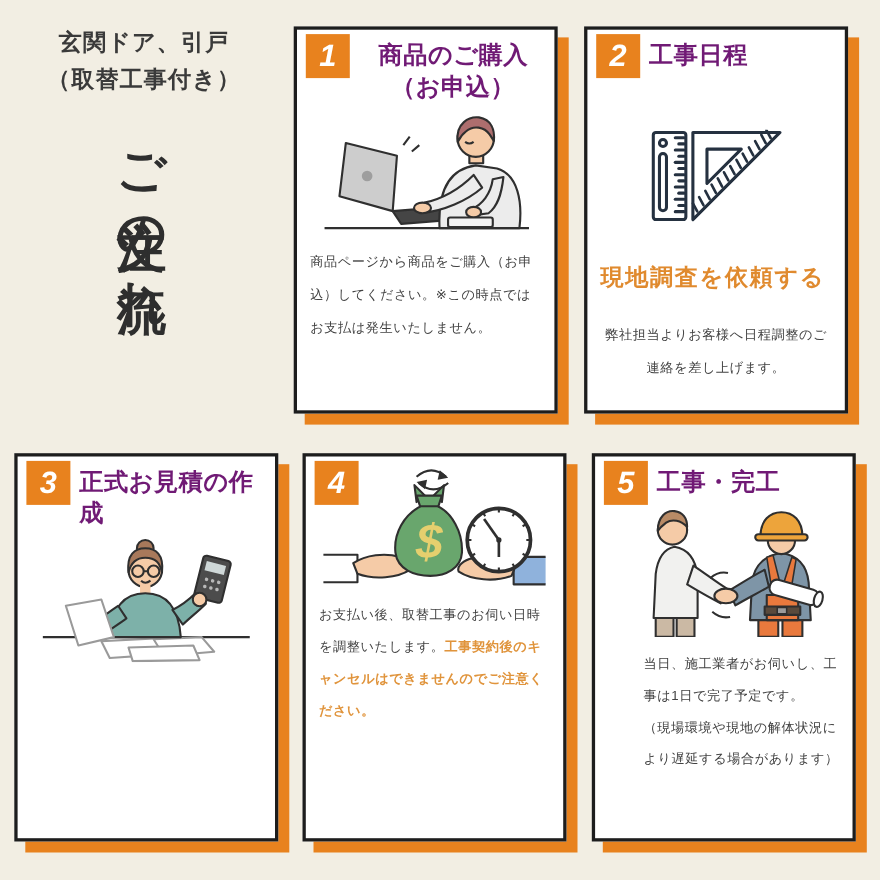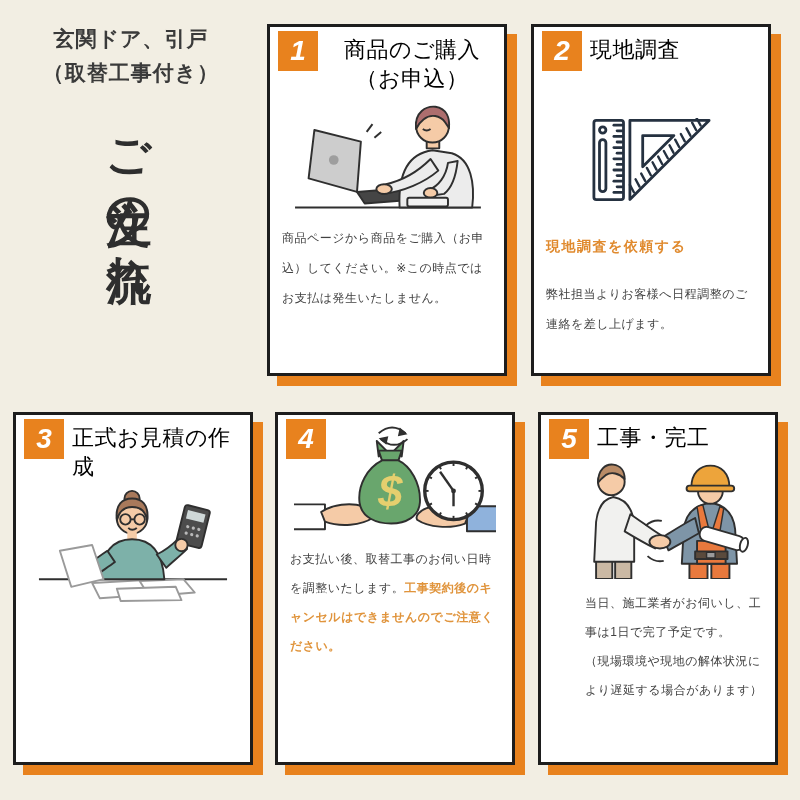--- a/index.html
+++ b/index.html
@@ -35,43 +35,43 @@
   .card-4{left:275px;top:412px;height:353px;}
   .card-5{left:538px;top:412px;height:353px;}
 
   .badge{
     position:absolute;left:8px;top:4px;width:40px;height:40px;
     background:#e8821e;color:#ffffff;
     display:flex;align-items:center;justify-content:center;
     font-size:28px;font-weight:700;font-style:italic;
   }
   .card-title{
-    margin:8px 6px 0 56px;font-size:22px;font-weight:400;color:#000000;
+    margin:8px 6px 0 56px;font-size:22px;font-weight:700;color:#701a75;
     line-height:1.32;white-space:pre-line;letter-spacing:0.5px;
   }
   .card-title.center{text-align:center;}
   .illus{display:flex;align-items:center;justify-content:center;}
   .card-1 .illus{height:123px;margin-top:5px;}
   .card-2 .illus{height:84px;margin-top:54px;}
   .card-3 .illus{height:116px;margin-top:6px;}
   .card-4 .illus{height:120px;margin-top:2px;}
   .card-5 .illus{height:126px;margin-top:3px;}
 
   .card-body{
     margin:2px 12px 0 12px;font-size:12px;line-height:30px;color:#424242;
     letter-spacing:0.5px;white-space:pre-line;
   }
   .card-3 .card-body{margin-top:7px;line-height:29px;}
   .card-4 .card-body{margin-top:8px;line-height:29px;}
   .card-5 .card-body{margin-top:8px;line-height:29px;margin-left:44px;}
   .cta{
-    margin:36px 12px 0 12px;font-size:14px;font-weight:600;color:#e08a2e;
+    margin:36px 12px 0 12px;font-size:21px;font-weight:600;color:#e08a2e;
     letter-spacing:1.5px;
   }
-  .card-2 .card-body{margin-top:23px;}
+  .card-2 .card-body{margin-top:23px;text-align:center;}
   .warning{color:#e0943c;font-weight:600;}
 
   svg{display:block;}
   .outline{stroke:#2f2f2f;stroke-width:2;stroke-linejoin:round;}
 </style>
 </head>
 <body>
 
 <div class="stage">
 
@@ -107,21 +107,21 @@
         </g>
       </svg>
     </div>
     <div class="card-body">商品ページから商品をご購入（お申込）してください。※この時点ではお支払は発生いたしません。</div>
   </div>
 
   <div class="card card-2">
     <div class="badge">
         <span>2</span>
       </div>
-    <div class="card-title">現地調査</div>
+    <div class="card-title">工事日程</div>
     <div class="illus">
       <svg width="121" height="84" viewBox="0 0 150 105">
         <g stroke="#253140" stroke-width="3.5" fill="none" stroke-linecap="round" stroke-linejoin="round">
           <g>
             <rect x="3" y="3" width="37" height="99" rx="3"></rect>
             <circle cx="14" cy="15" r="4"></circle>
             <rect x="10" y="27" width="8" height="65" rx="4"></rect>
             <line x1="28" y1="9" x2="38" y2="9"></line>
               <line x1="32" y1="16" x2="38" y2="16"></line>
             <line x1="28" y1="23" x2="38" y2="23"></line>

